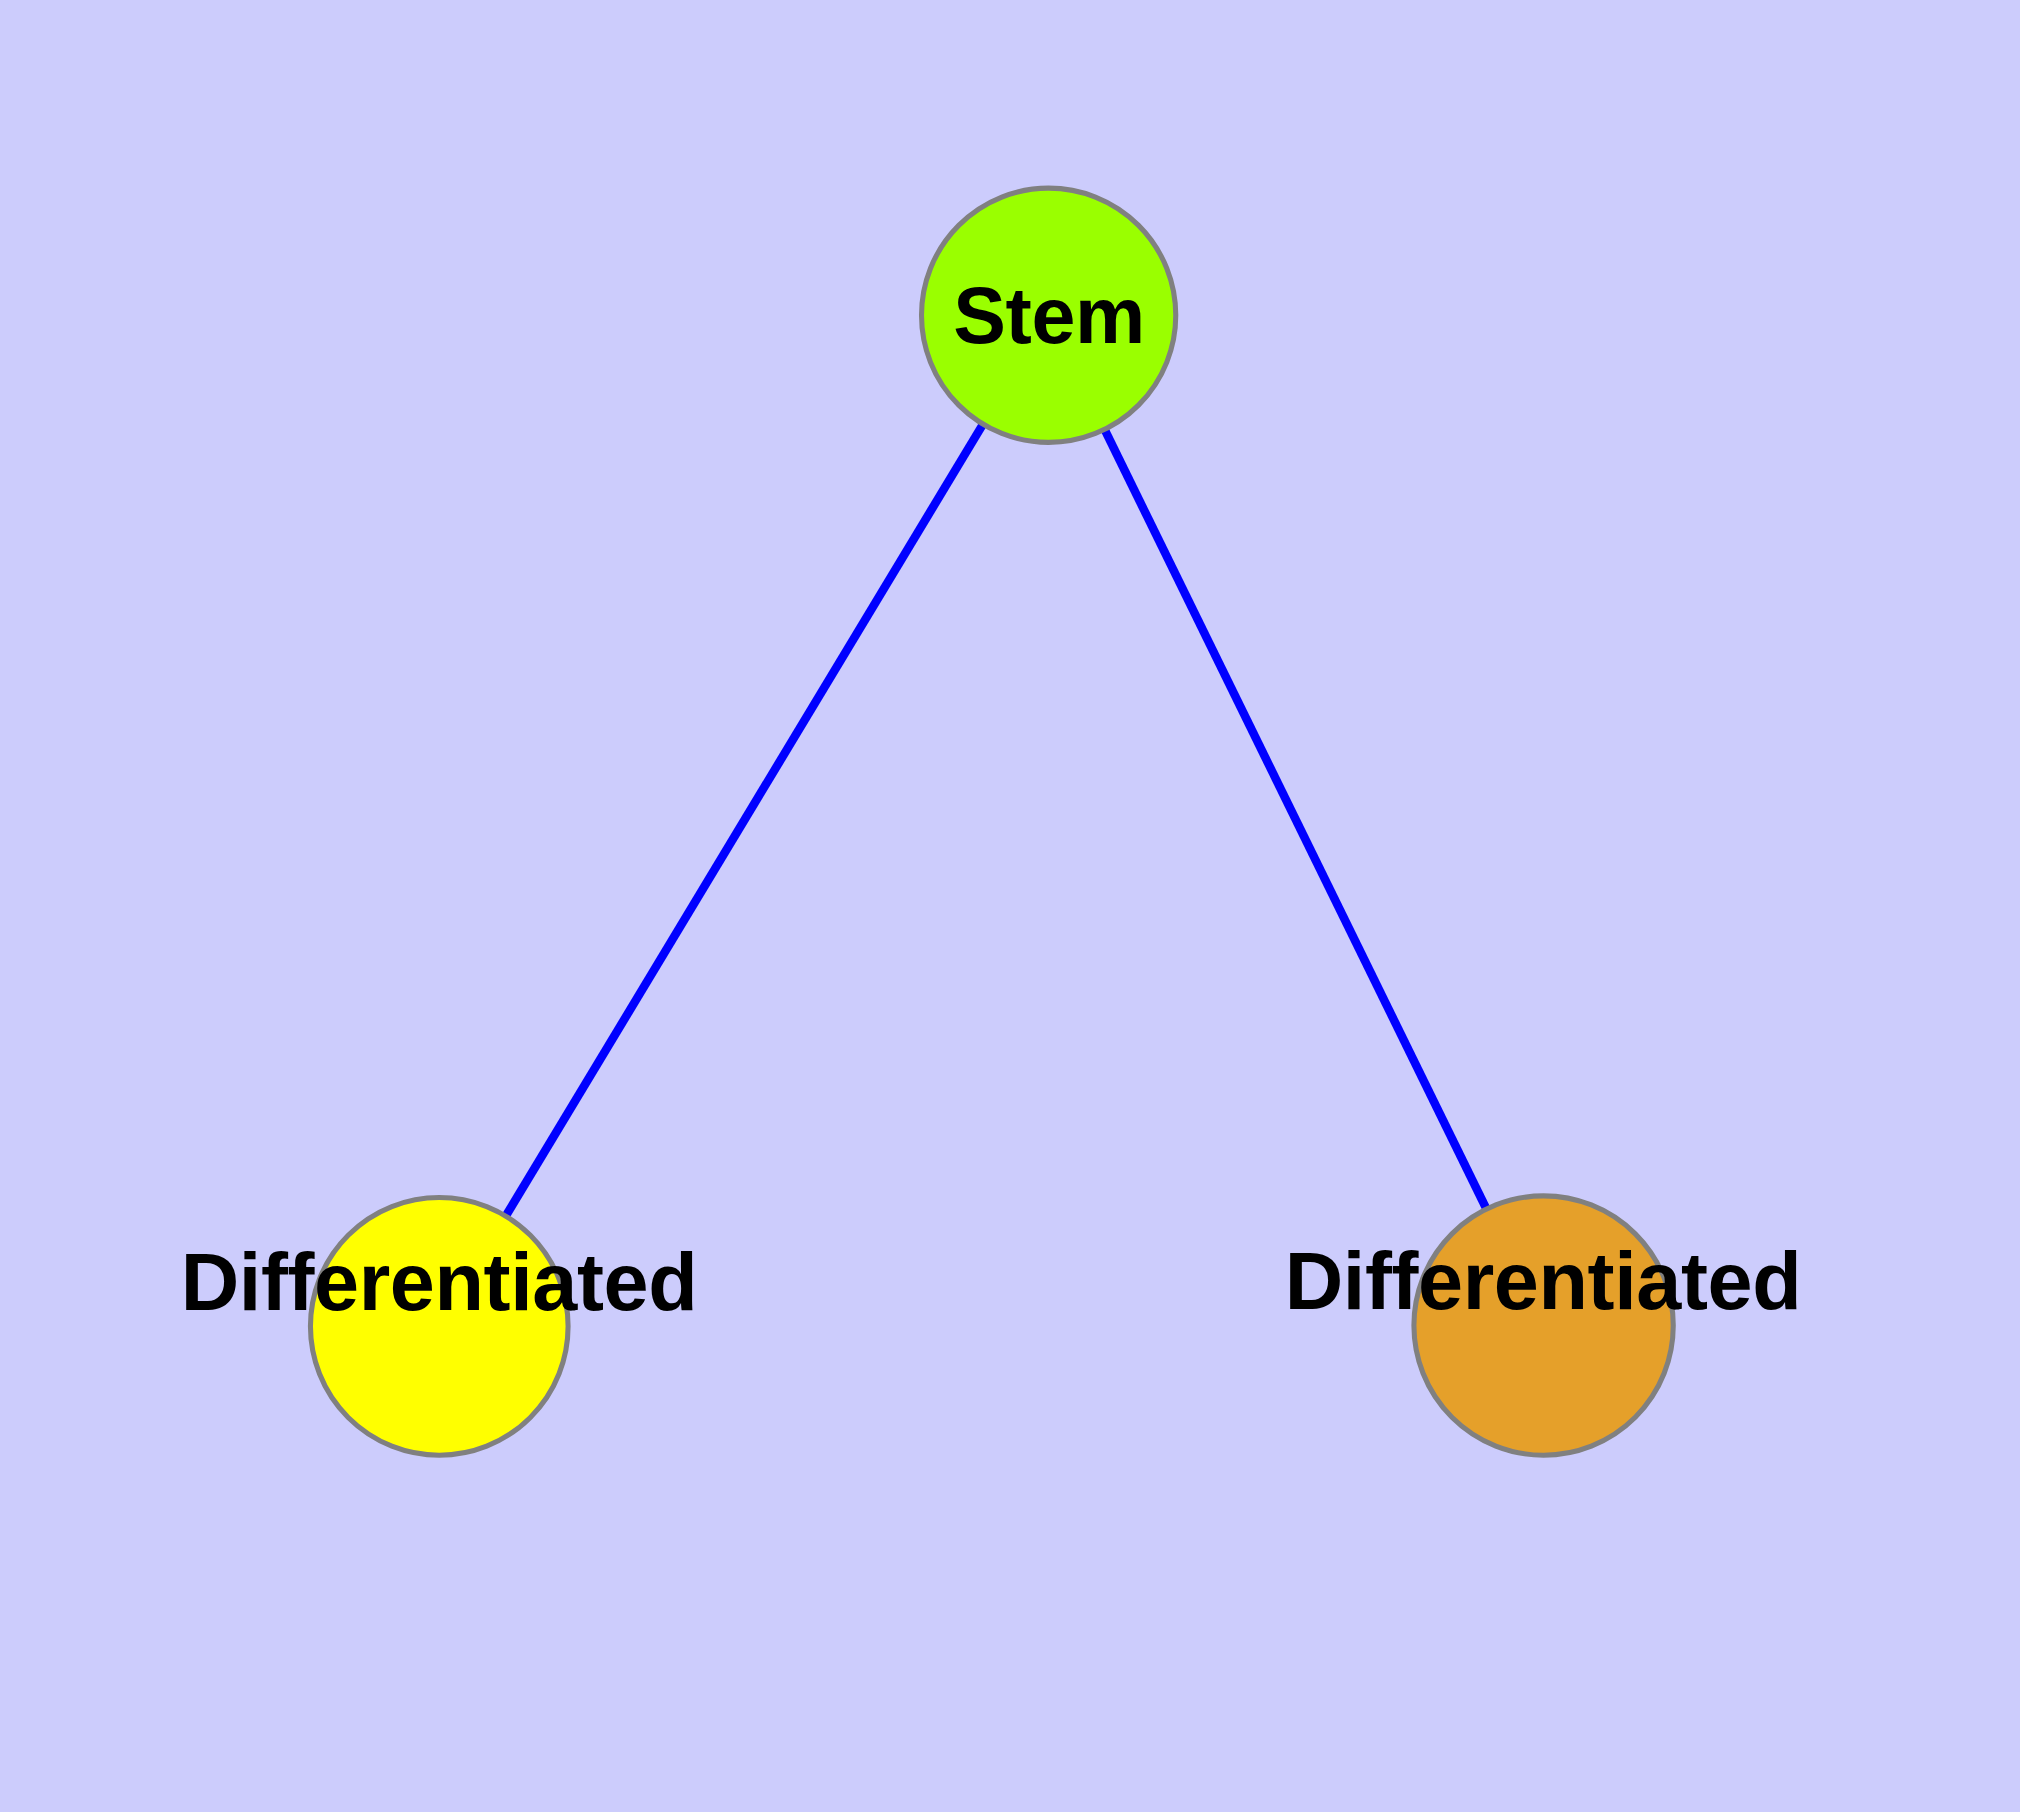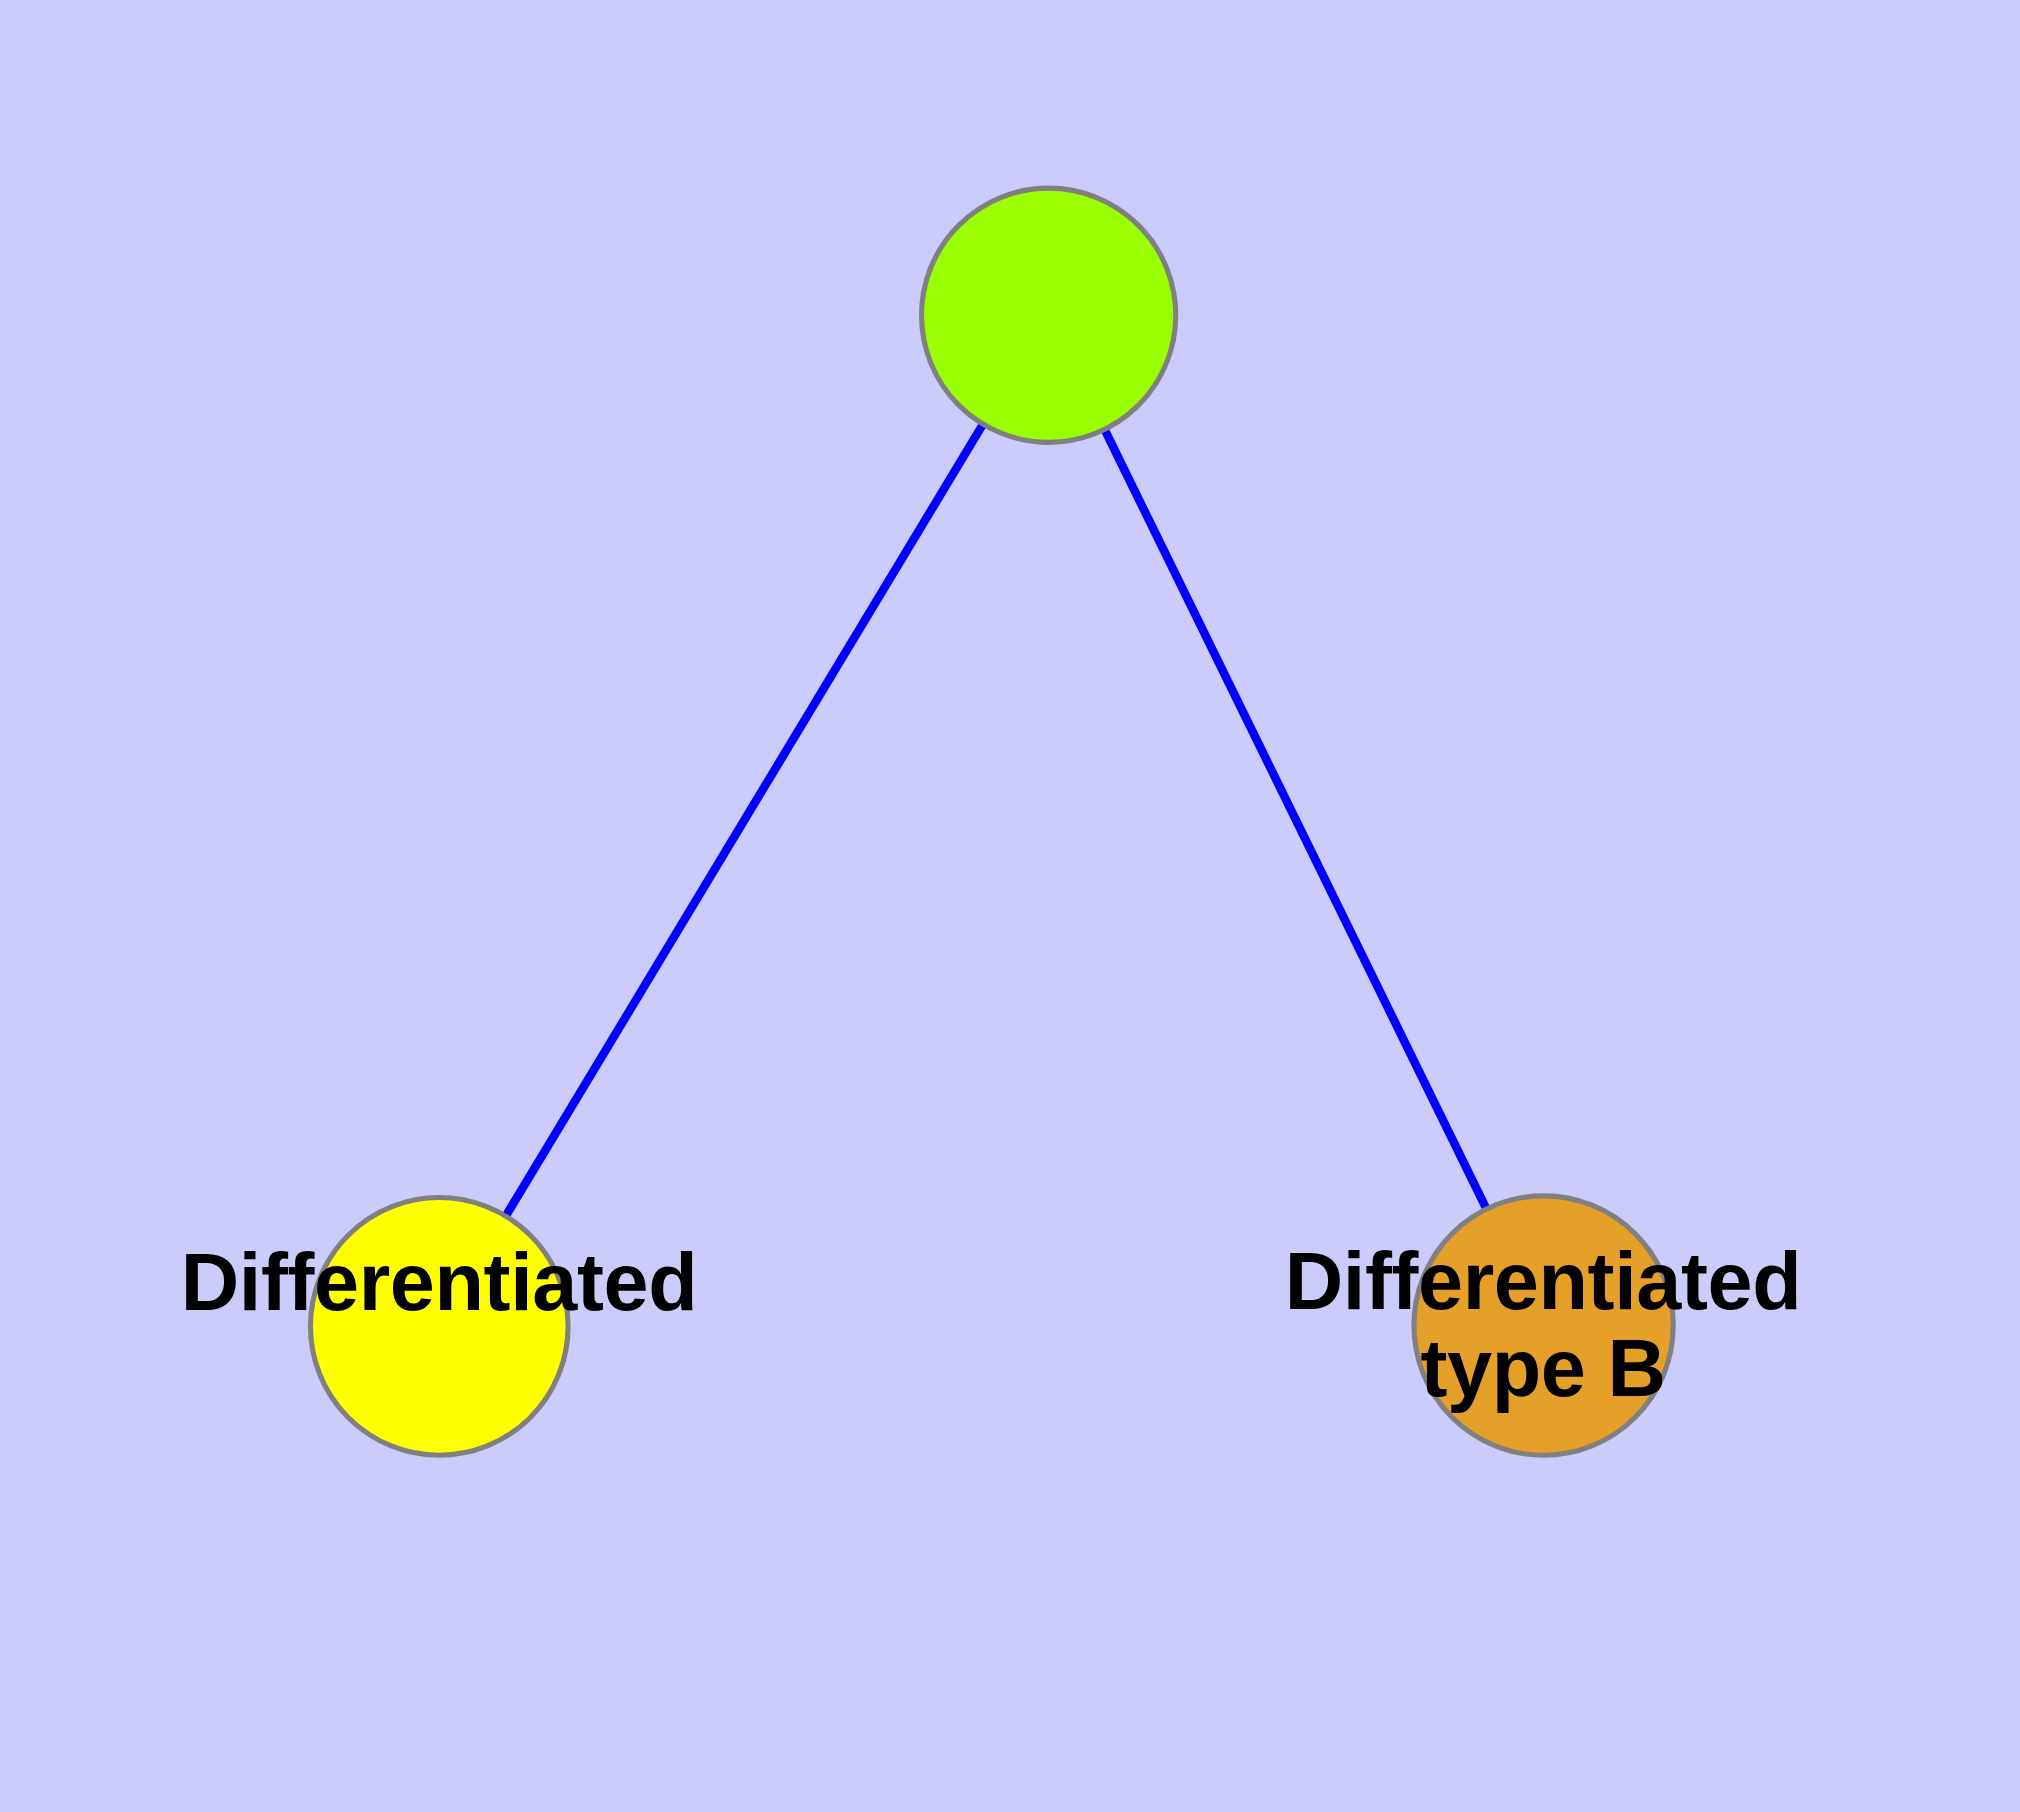--- a/index.html
+++ b/index.html
@@ -73,19 +73,20 @@
       <line id="edge-stem-b" x1="1302.9949970035236" y1="506.70211717157565" x2="1753.685103056406" y2="1426.6038404849928" stroke="#0000ff" stroke-width="10" stroke-linecap="butt"></line>
     </g>
 
     <g>
       <circle id="node-stem" cx="1237" cy="372" r="150" fill="#9aff00" stroke="#808080" stroke-width="6"></circle>
       <circle id="node-diff-a" cx="518" cy="1565" r="152" fill="#ffff00" stroke="#808080" stroke-width="6"></circle>
       <circle id="node-diff-b" cx="1821" cy="1564" r="153" fill="#e5a02a" stroke="#808080" stroke-width="6"></circle>
     </g>
   </svg>
 
+  <div class="node-label" id="label-stem" style="left: 625px; top: 273px;">Stem</div>
 
   <div class="node-label" id="label-diffA" style="left: 45px; top: 1239px;"><span>Differentiated</span><br></div>
 
-  <div class="node-label" id="label-diffB" style="left: 1149px; top: 1238px;"><span>Differentiated</span><br><span>type B</span></div>
+  <div class="node-label" id="label-diffB" style="left: 1149px; top: 1238px;"><span>Differentiated</span><br></div>
 
 </div>
 
 
 </body></html>

